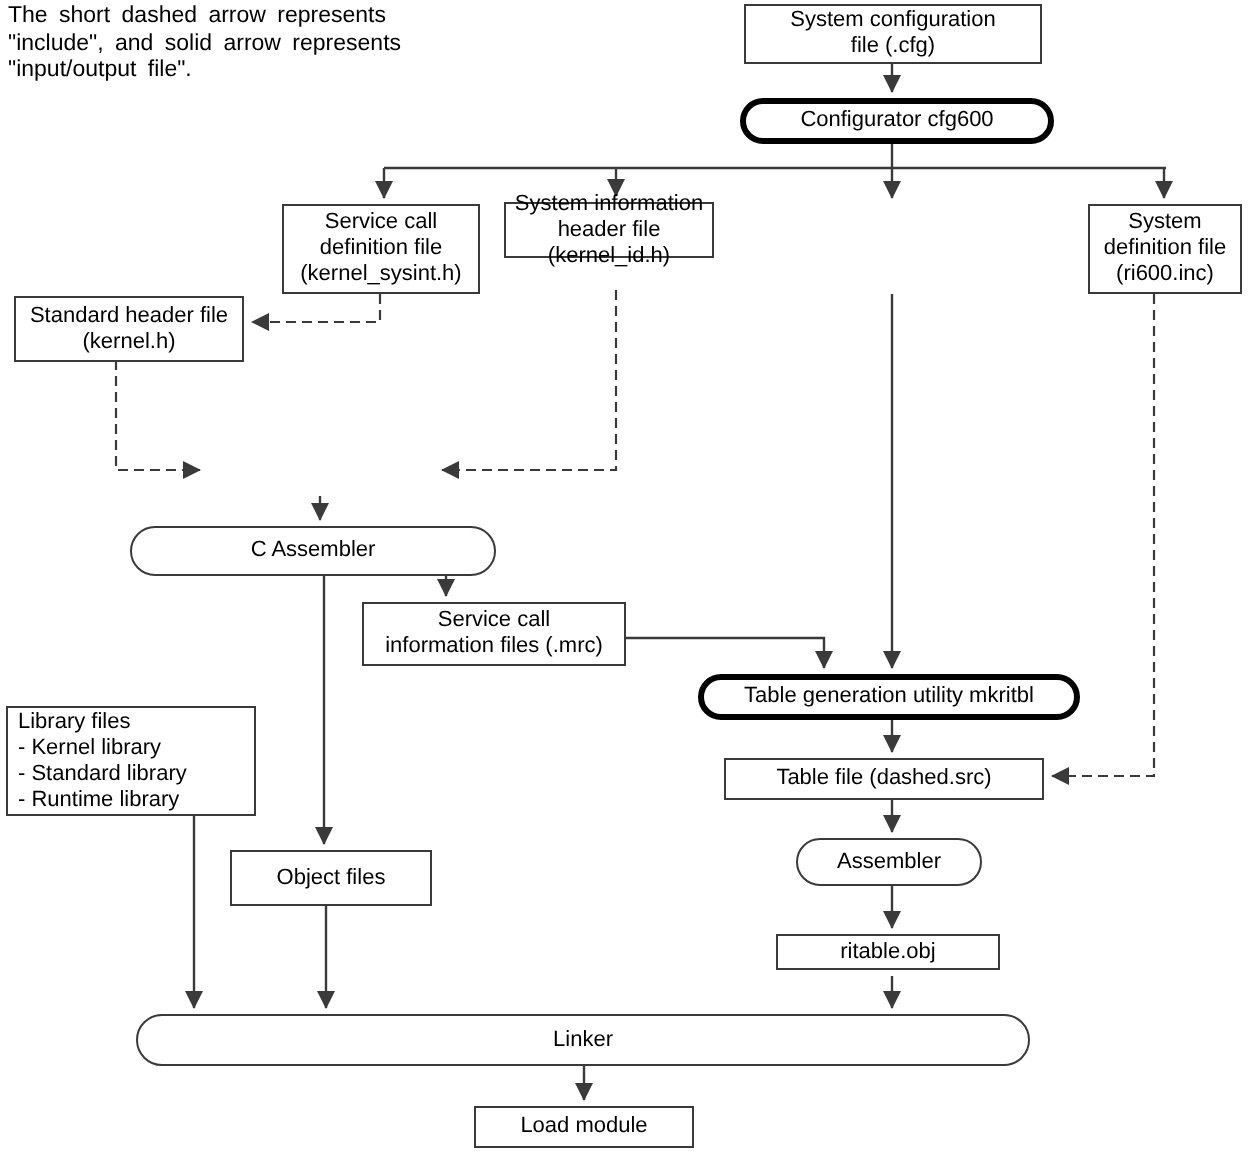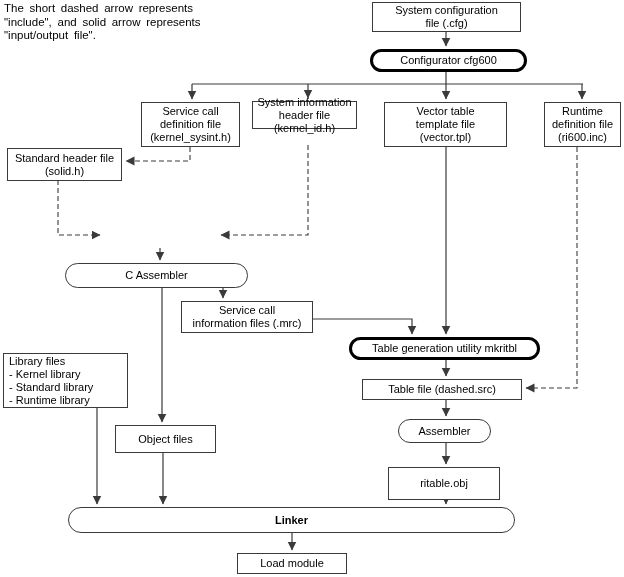--- a/index.html
+++ b/index.html
@@ -87,35 +87,30 @@
     <span>definition file</span>
     <span>(kernel_sysint.h)</span>
   </div>
 
   <div class="node" style="left:252px;top:101px;width:105px;height:28px;">
     <span>System information</span>
     <span>header file</span>
     <span>(kernel_id.h)</span>
   </div>
 
-  <div class="node" style="left:384px;top:102px;width:123px;height:45px;">
-    <span>Vector table</span>
-    <span>template file</span>
-    <span>(vector.tpl)</span>
-  </div>
 
   <div class="node" style="left:544px;top:102px;width:77px;height:45px;">
-    <span>Runtime</span>
+    <span>System</span>
     <span>definition file</span>
     <span>(ri600.inc)</span>
   </div>
 
   <div class="node" style="left:7px;top:148px;width:115px;height:33px;">
     <span>Standard header file</span>
-    <span>(solid.h)</span>
+    <span>(kernel.h)</span>
   </div>
 
 
   <div class="node stadium" style="left:65px;top:263px;width:183px;height:25px;">
     <span>C Assembler</span>
   </div>
 
   <div class="node" style="left:181px;top:301px;width:132px;height:32px;">
     <span>Service call</span>
     <span>information files (.mrc)</span>
@@ -137,25 +132,25 @@
   </div>
 
   <div class="node" style="left:115px;top:425px;width:101px;height:28px;">
     <span>Object files</span>
   </div>
 
   <div class="node stadium" style="left:398px;top:419px;width:93px;height:24px;">
     <span>Assembler</span>
   </div>
 
-  <div class="node" style="left:388px;top:467px;width:112px;height:33px;">
+  <div class="node" style="left:388px;top:467px;width:112px;height:18px;">
     <span>ritable.obj</span>
   </div>
 
-  <div class="node stadium" style="left:68px;top:507px;width:447px;height:26px;font-weight:bold;">
+  <div class="node stadium" style="left:68px;top:507px;width:447px;height:26px;">
     <span>Linker</span>
   </div>
 
   <div class="node" style="left:237px;top:553px;width:110px;height:21px;">
     <span>Load module</span>
   </div>
 
 </div>
 
 </body></html>

